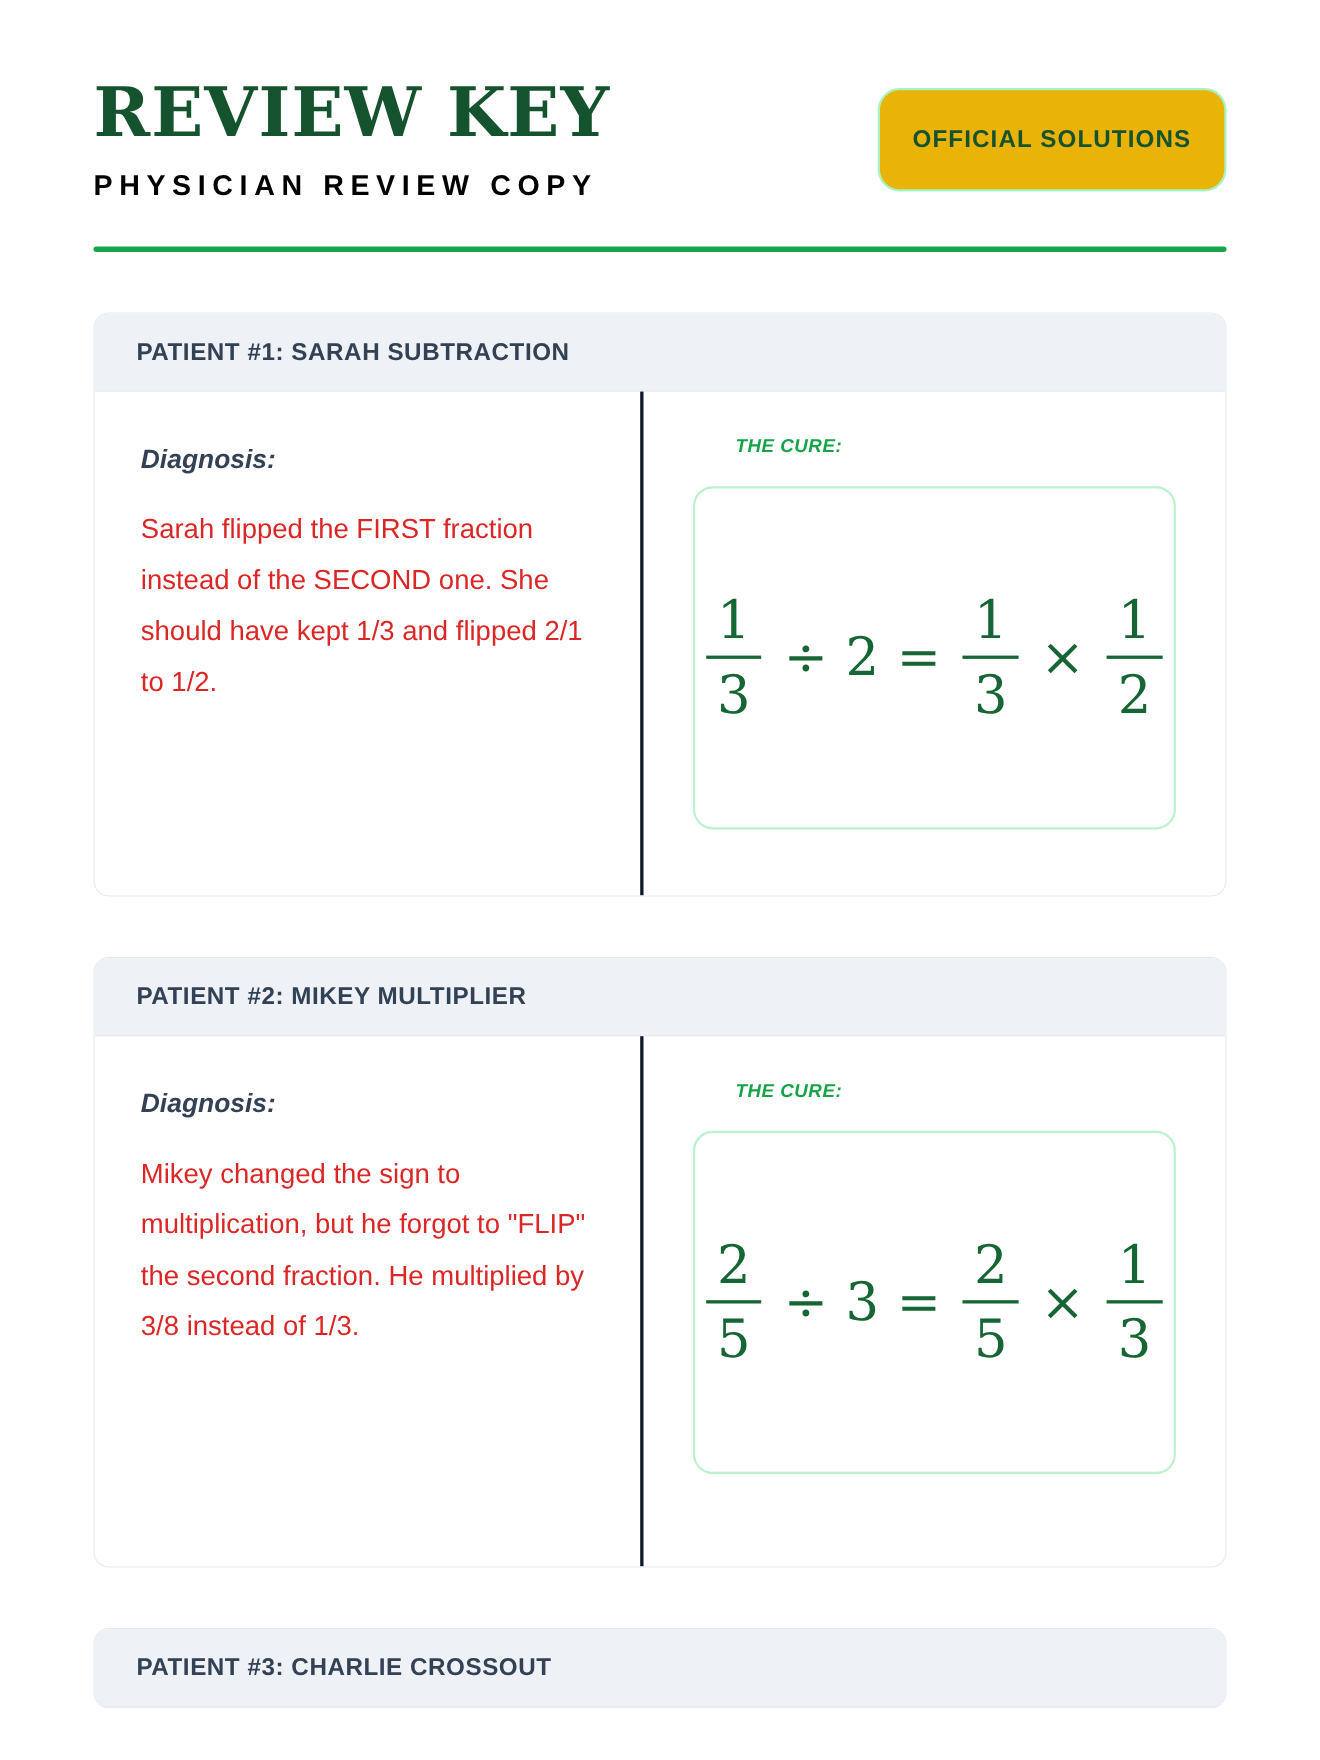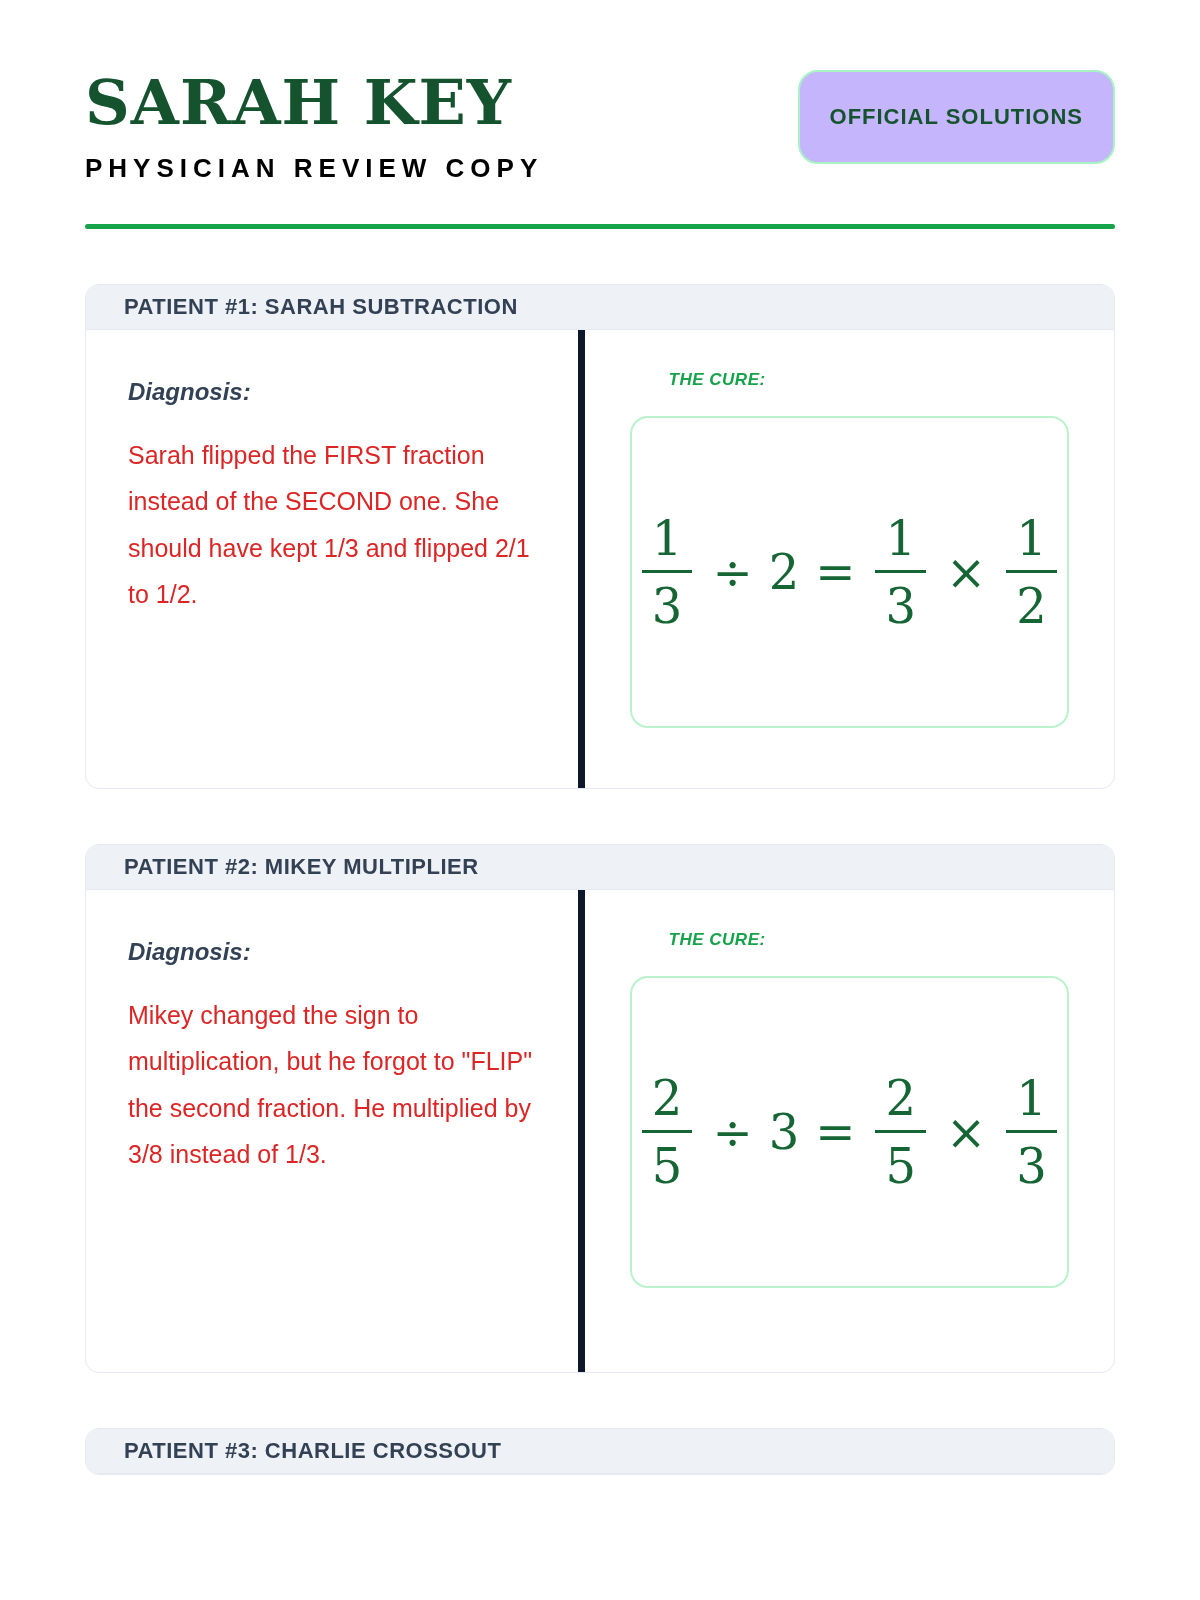--- a/index.html
+++ b/index.html
@@ -27,21 +27,22 @@
     line-height: 1.05;
   }
   .subtitle {
     margin-top: 18px;
     font-size: 26px;
     font-weight: 700;
     letter-spacing: 6px;
     color: #000000;
   }
   .badge {
-    background: #c4b5fd;
+    margin-top: 10px;
+    background: #eab308;
     border: 2px solid #a7f3c4;
     border-radius: 20px;
     padding: 32px 30px;
     font-size: 22px;
     font-weight: 700;
     letter-spacing: 1px;
     color: #14532d;
     white-space: nowrap;
   }
   .rule {
@@ -54,35 +55,35 @@
   
   .card {
     margin-top: 55px;
     border: 1px solid #e5eaf0;
     border-radius: 14px;
     overflow: hidden;
     background: #ffffff;
   }
   .card-header {
     background: #eef1f6;
-    padding: 9px 38px;
+    padding: 22px 38px;
     font-size: 22px;
     font-weight: 700;
     letter-spacing: 0.5px;
     color: #334155;
     border-bottom: 1px solid #e5eaf0;
   }
   .card-body {
     display: flex;
     align-items: stretch;
   }
   .col-left {
     width: 48.5%;
     padding: 48px 42px;
-    border-right: 7px solid #0f172a;
+    border-right: 3px solid #0f172a;
   }
   .col-right {
     width: 51.5%;
     padding: 40px 45px 45px 45px;
   }
   .diagnosis-label {
     font-style: italic;
     font-weight: 700;
     font-size: 24px;
     color: #334155;
@@ -133,21 +134,21 @@
   .body-1 { min-height: 458px; }
   .body-2 { min-height: 482px; }
 </style>
 </head>
 <body>
 
 <div class="page">
 
   <div class="header-row">
     <div>
-      <div class="title">SARAH KEY</div>
+      <div class="title">REVIEW KEY</div>
       <div class="subtitle">PHYSICIAN REVIEW COPY</div>
     </div>
     <div class="badge">OFFICIAL SOLUTIONS</div>
   </div>
   <div class="rule"></div>
 
   <div class="card">
     <div class="card-header">PATIENT #1: SARAH SUBTRACTION</div>
     <div class="card-body body-1">
       <div class="col-left">

